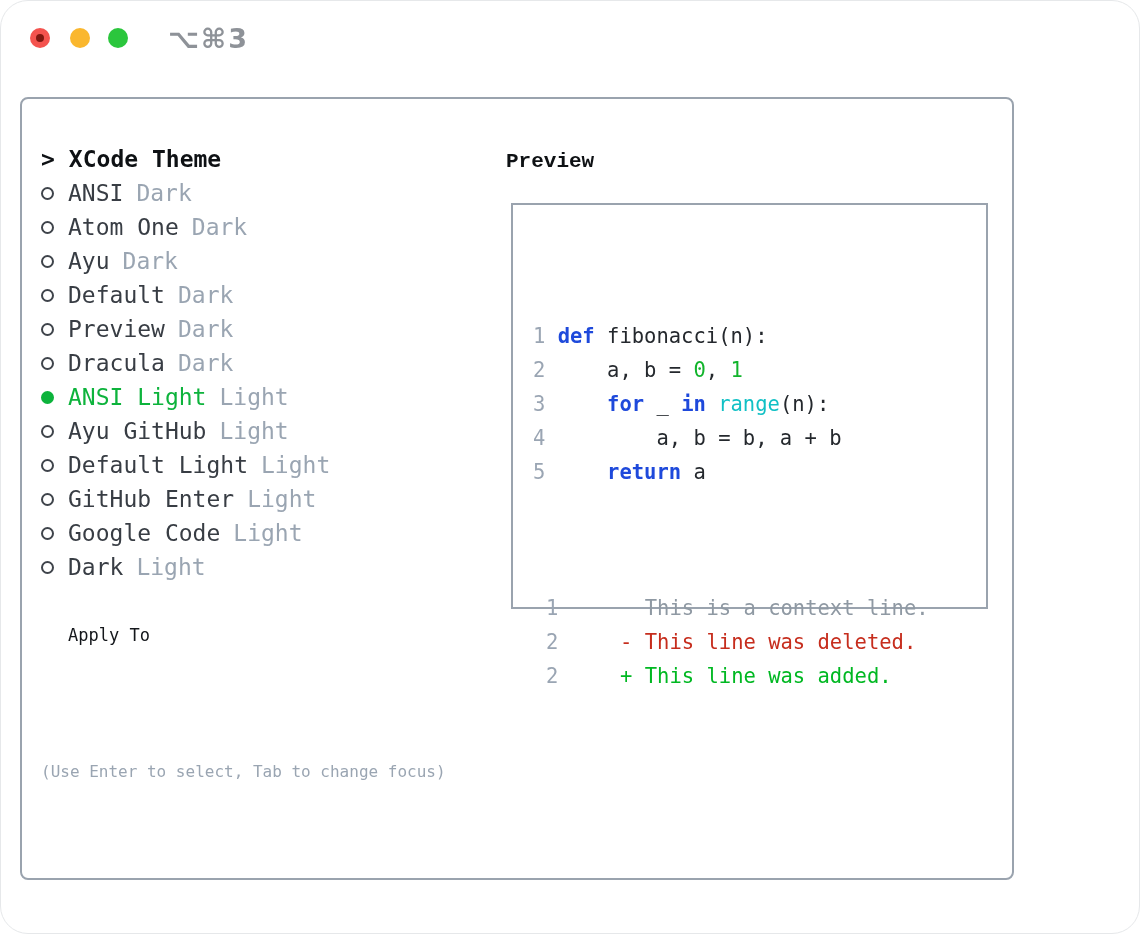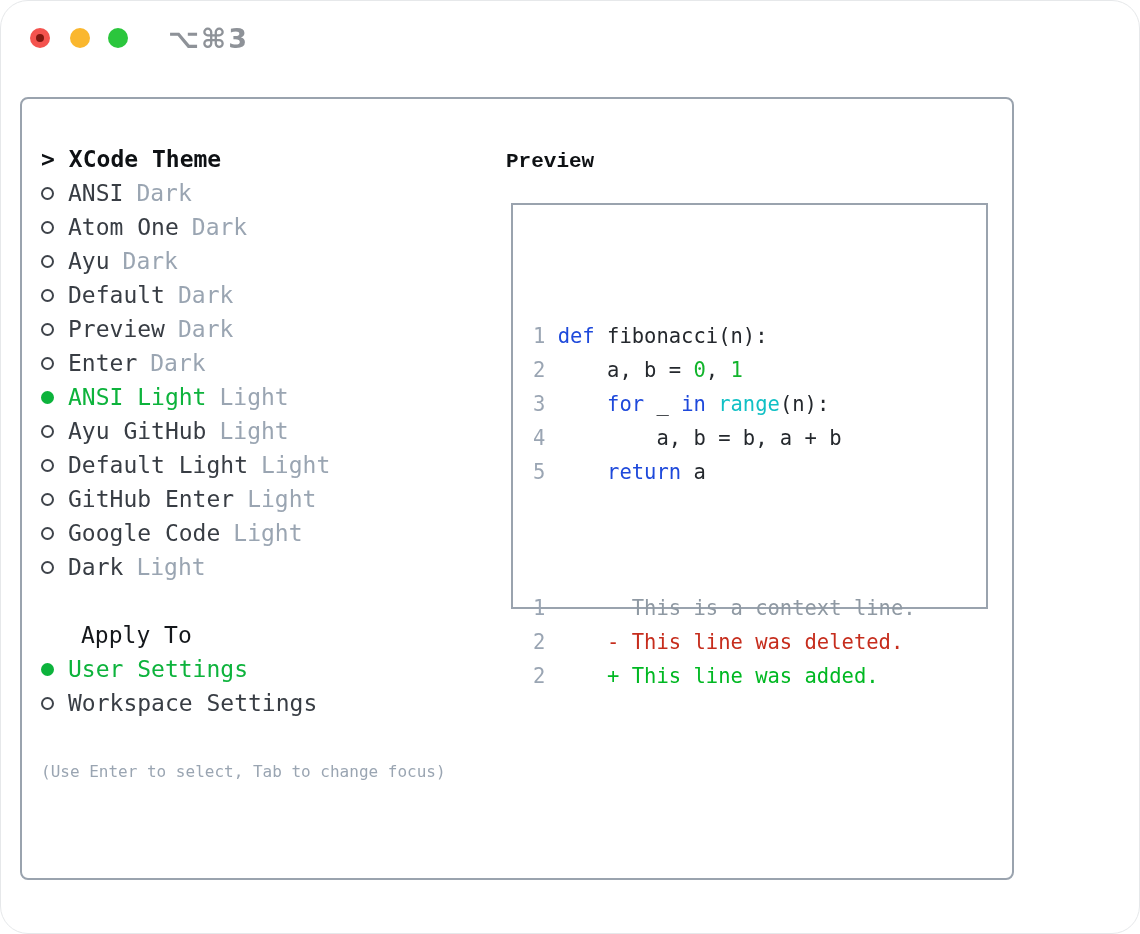--- a/index.html
+++ b/index.html
@@ -47,32 +47,32 @@
   .hdr-row{font-weight:bold;color:var(--header-text);}
   .focus-marker{display:inline-block;margin-right:14px;}
   .bullet{flex:0 0 auto;width:13px;height:13px;border-radius:50%;border:2px solid #3f444b;margin-right:14px;}
   .row.selected .bullet{background:var(--green);border-color:var(--green);}
   .name{color:var(--item-text);}
   .row.selected .name{color:var(--green);}
   .variant{color:var(--muted);margin-left:13px;}
   .variant:empty{display:none;}
   
   .apply-block{position:absolute;left:19px;top:519px;}
-  .apply-hdr{height:34px;display:flex;align-items:center;font-size:23px;color:#14171b;margin-left:40px;}
+  .apply-hdr{height:34px;display:flex;align-items:center;font-size:17px;color:#14171b;margin-left:27px;}
   
   .help{position:absolute;left:19px;top:656px;width:424px;font-size:16px;line-height:34px;color:var(--muted);}
   
   .preview-label{position:absolute;left:484px;top:45px;height:34px;display:flex;align-items:center;
     font-size:21px;font-weight:bold;color:var(--header-text);font-family:Liberation Mono, monospace;}
   .preview-box{position:absolute;left:489px;top:104px;width:477px;height:406px;
     border:2px solid var(--border);background:#fff;}
   .code-area{position:absolute;left:20px;top:46px;font-size:20.5px;line-height:34px;white-space:pre;color:var(--text-dark);}
-  .diff-area{margin-top:34px;}
+  .diff-area{margin-top:34px;margin-left:13px;}
   .ln{color:var(--ln);}
-  .c-kw{color:var(--kw);}
+  .c-kw{color:var(--kw);font-weight:bold;}
   .c-plain{color:var(--text-dark);text-align:right;}
   .c-num{color:var(--lit);}
   .c-cyan{color:var(--cyan);}
   .c-ctx{color:var(--ctx);}
   .c-del{color:var(--del);text-align:right;}
   .c-add{color:var(--add);}
 </style>
 </head>
 <body>
 
@@ -115,21 +115,21 @@
     <span class="name">Default</span>
     <span class="variant">Dark</span>
   </div>
           <div class="row">
     <span class="bullet"></span>
     <span class="name">Preview</span>
     <span class="variant">Dark</span>
   </div>
           <div class="row">
     <span class="bullet"></span>
-    <span class="name">Enter</span>
+    <span class="name">Dracula</span>
     <span class="variant">Dark</span>
   </div>
           <div class="row selected">
     <span class="bullet"></span>
     <span class="name">ANSI Light</span>
     <span class="variant">Light</span>
   </div>
           <div class="row">
     <span class="bullet"></span>
     <span class="name">Ayu GitHub</span>
@@ -153,32 +153,20 @@
           <div class="row">
     <span class="bullet"></span>
     <span class="name">Dark</span>
     <span class="variant">Light</span>
   </div>
         </div>
     </div>
 
     <div class="apply-block">
       <div class="apply-hdr">Apply To</div>
-      <div id="apply-items">
-          <div class="row selected">
-    <span class="bullet"></span>
-    <span class="name">User Settings</span>
-    
-  </div>
-          <div class="row">
-    <span class="bullet"></span>
-    <span class="name">Workspace Settings</span>
-    
-  </div>
-        </div>
     </div>
 
     <div class="help">(Use Enter to select, Tab to change focus)</div>
 
     <div class="preview-label">Preview</div>
 
     <div class="preview-box">
       <div class="code-area">
         <div id="code-lines"><div class="code-line"><span class="ln">1</span> <span class="c-kw">def</span><span class="c-plain"> fibonacci(n):</span></div><div class="code-line"><span class="ln">2</span> <span class="c-plain">    a, b = </span><span class="c-num">0</span><span class="c-plain">, </span><span class="c-num">1</span></div><div class="code-line"><span class="ln">3</span> <span class="c-plain">    </span><span class="c-kw">for</span><span class="c-plain"> _ </span><span class="c-kw">in</span><span class="c-plain"> </span><span class="c-cyan">range</span><span class="c-plain">(n):</span></div><div class="code-line"><span class="ln">4</span> <span class="c-plain">        a, b = b, a + b</span></div><div class="code-line"><span class="ln">5</span> <span class="c-plain">    </span><span class="c-kw">return</span><span class="c-plain"> a</span></div></div>
         <div id="diff-lines" class="diff-area"><div class="code-line"><span class="ln">1</span> <span class="c-ctx">      This is a context line.</span></div><div class="code-line"><span class="ln">2</span> <span class="c-del">    - This line was deleted.</span></div><div class="code-line"><span class="ln">2</span> <span class="c-add">    + This line was added.</span></div></div>

